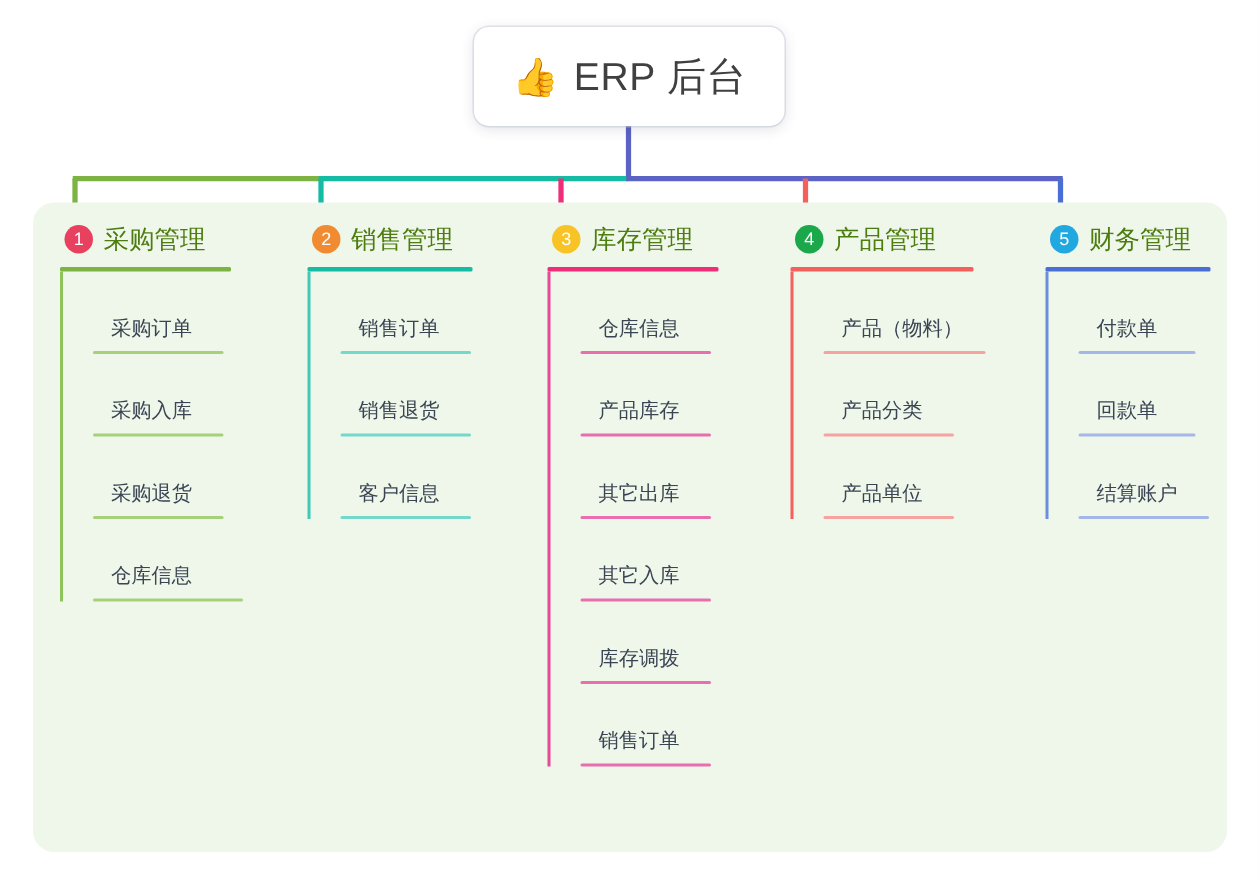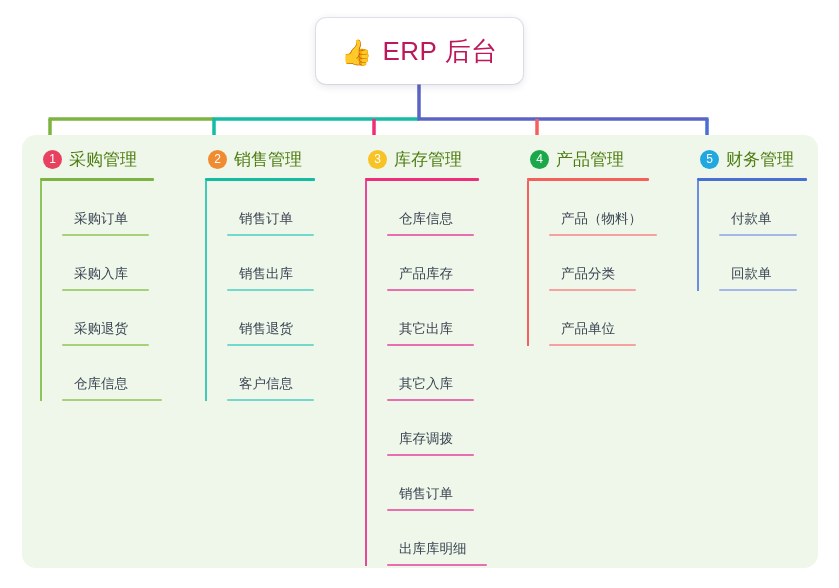--- a/index.html
+++ b/index.html
@@ -39,21 +39,21 @@
     box-sizing: border-box;
   }
   .root-emoji {
     font-size: 25px;
     line-height: 1;
     display: inline-block;
     transform: translateY(1px);
   }
   .root-title {
     font-size: 26px;
-    color: #be185d;
+    color: #404040;
     letter-spacing: 0.5px;
     white-space: nowrap;
   }
 
   
   .panel {
     position: absolute;
     left: 22px;
     top: 135px;
     width: 796px;
@@ -197,24 +197,20 @@
           <span class="col-title">销售管理</span>
         </div>
         <div class="head-rule" style="background: rgb(22, 187, 164); width: 110px;"></div>
         <div class="items">
           <div class="spine" style="background: rgb(63, 201, 182); left: 0px;"></div>
           <div class="item">
             <span class="item-label">销售订单</span>
             <div class="item-rule" style="background: rgb(116, 216, 203); width: 87px;"></div>
           </div>
           <div class="item">
-            <span class="item-label">销售出库</span>
-            <div class="item-rule" style="background: rgb(116, 216, 203); width: 87px;"></div>
-          </div>
-          <div class="item">
             <span class="item-label">销售退货</span>
             <div class="item-rule" style="background: rgb(116, 216, 203); width: 87px;"></div>
           </div>
           <div class="item">
             <span class="item-label">客户信息</span>
             <div class="item-rule" style="background: rgb(116, 216, 203); width: 87px;"></div>
           </div>
         </div>
       </div>
       <div class="col" style="left: 365px;">
@@ -242,24 +238,20 @@
             <div class="item-rule" style="background: rgb(232, 110, 175); width: 87px;"></div>
           </div>
           <div class="item">
             <span class="item-label">库存调拨</span>
             <div class="item-rule" style="background: rgb(232, 110, 175); width: 87px;"></div>
           </div>
           <div class="item">
             <span class="item-label">销售订单</span>
             <div class="item-rule" style="background: rgb(232, 110, 175); width: 87px;"></div>
           </div>
-          <div class="item">
-            <span class="item-label">出库库明细</span>
-            <div class="item-rule" style="background: rgb(232, 110, 175); width: 100px;"></div>
-          </div>
         </div>
       </div>
       <div class="col" style="left: 527px;">
         <div class="col-head">
           <span class="badge" style="background: rgb(26, 168, 74);">4</span>
           <span class="col-title">产品管理</span>
         </div>
         <div class="head-rule" style="background: rgb(244, 97, 92); width: 122px;"></div>
         <div class="items">
           <div class="spine" style="background: rgb(244, 97, 92); left: 0px;"></div>
@@ -286,17 +278,21 @@
         <div class="items">
           <div class="spine" style="background: rgb(109, 141, 221); left: 0px;"></div>
           <div class="item">
             <span class="item-label">付款单</span>
             <div class="item-rule" style="background: rgb(164, 183, 232); width: 78px;"></div>
           </div>
           <div class="item">
             <span class="item-label">回款单</span>
             <div class="item-rule" style="background: rgb(164, 183, 232); width: 78px;"></div>
           </div>
+          <div class="item">
+            <span class="item-label">结算账户</span>
+            <div class="item-rule" style="background: rgb(164, 183, 232); width: 87px;"></div>
+          </div>
         </div>
       </div>
     </div>
 
 </div>
 
 </body></html>

